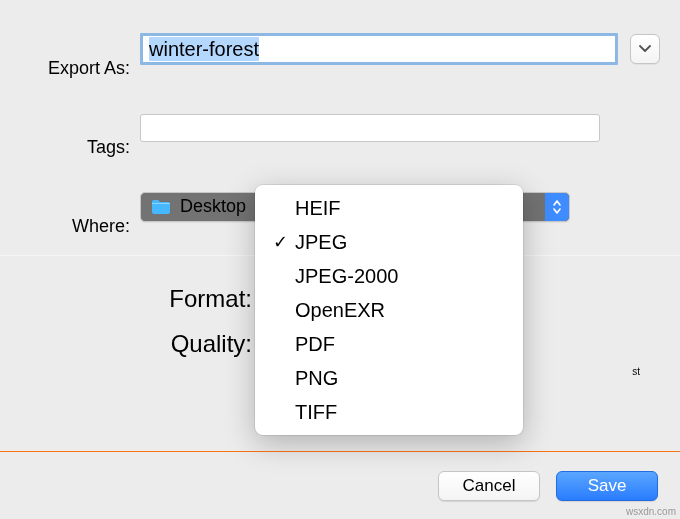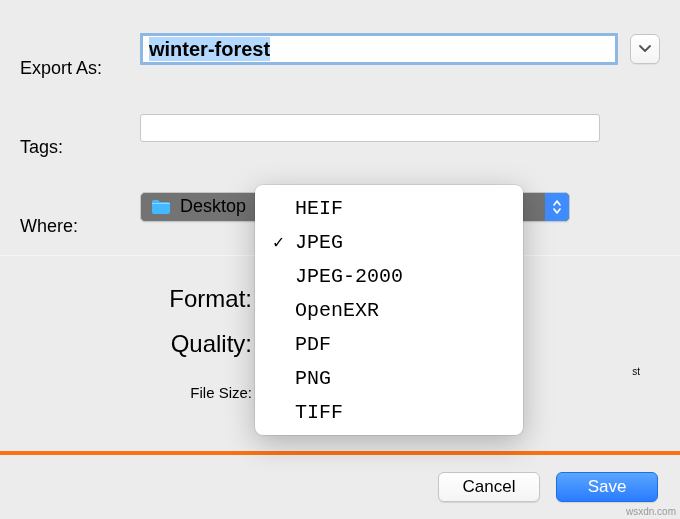--- a/index.html
+++ b/index.html
@@ -16,31 +16,30 @@
     .top-section {
       padding: 18px 20px 14px 20px;
     }
     .row {
       display: flex;
       align-items: center;
       margin-bottom: 18px;
     }
     .row-label {
       width: 120px;
-      text-align: left;
+      text-align: right;
       padding-right: 10px;
       font-size: 18px;
       color: #000;
       margin-top: 40px;
     }
     .export-input-wrap {
       display: flex;
       align-items: center;
       flex: 1;
-      font-weight: bold;
     }
     .export-input {
       flex: 1;
       border: 3px solid #8db8e4;
       border-radius: 1px;
       height: 32px;
       background: #fff;
       padding: 2px 6px;
       font-size: 20px;
       outline: none;
@@ -182,42 +181,41 @@
     .dropdown-menu {
       position: absolute;
       left: 255px;
       top: 185px;
       width: 268px;
       background: #fff;
       border-radius: 8px;
       box-shadow: 0 8px 30px rgba(0,0,0,0.25), 0 0 0 1px rgba(0,0,0,0.08);
       padding: 6px 0;
       z-index: 100;
-      font-family: Liberation Mono, monospace;
     }
     .dropdown-item {
       display: flex;
       align-items: center;
       height: 34px;
       padding: 0 18px 0 18px;
       font-size: 20px;
       color: #000;
     }
     .dropdown-check {
       width: 22px;
       display: inline-block;
       font-size: 18px;
     }
     .button-bar {
       position: absolute;
       bottom: 0;
       left: 0;
       right: 0;
       height: 68px;
-      border-top: 4px solid #f97316;
+      border-top: 1px solid #f97316;
       background: #ececec;
       display: flex;
       justify-content: flex-end;
       align-items: center;
       padding-right: 22px;
       gap: 16px;
     }
     .btn {
       height: 30px;
       min-width: 102px;
@@ -301,23 +299,20 @@
   </div>
   <div class="mid-row">
     <div class="mid-label">Quality:</div>
     <div class="quality-slider-wrap">
       <div class="slider-track">
         <div class="slider-knob"></div>
       </div>
     </div>
   </div>
   <div class="best-label">st</div>
-  <div class="mid-row" style="margin-top:26px">
-    <div class="mid-label small">File Size:</div>
-  </div>
 </div>
 
 <div class="dropdown-menu">
   <div class="dropdown-item">
     <span class="dropdown-check"></span>
     <span>HEIF</span>
   </div>
   <div class="dropdown-item">
     <span class="dropdown-check">✓</span>
     <span>JPEG</span>

